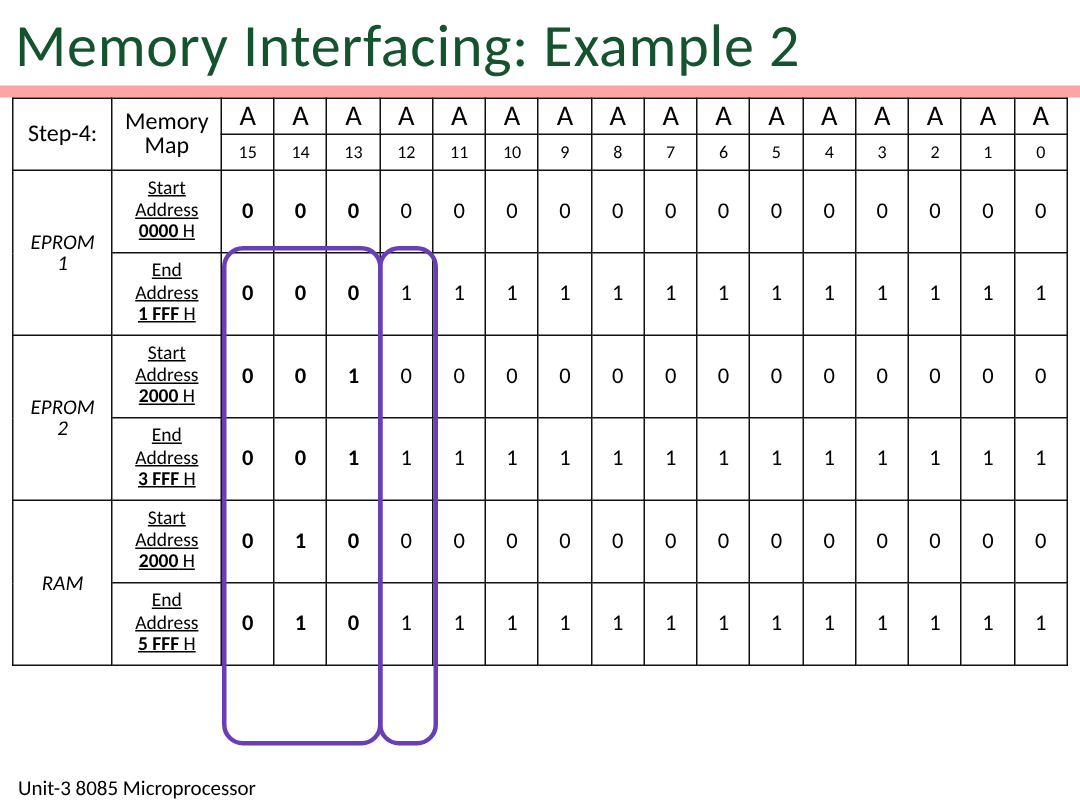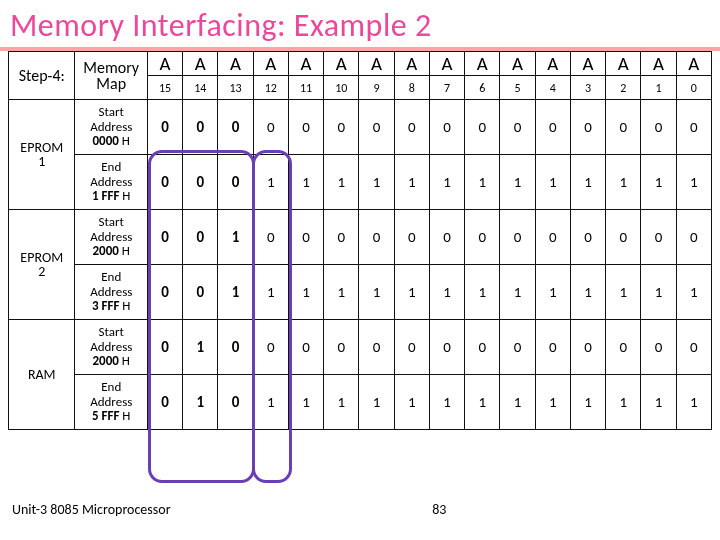--- a/index.html
+++ b/index.html
@@ -5,24 +5,24 @@
   * { box-sizing: border-box; margin: 0; padding: 0; }
   body {
     width: 720px;
     height: 540px;
     background: #fff;
     font-family: Calibri, Arial, sans-serif;
     position: relative;
     overflow: hidden;
   }
   .title {
-    font-size: 32px;
-    color: #ec4899;
+    font-size: 40px;
+    color: #14532d;
     padding: 6px 10px 2px 10px;
-    border-bottom: 4px solid #fca5a5;
+    border-bottom: 8px solid #fca5a5;
     letter-spacing: 0.5px;
   }
   .wrap {
     padding: 0 8px;
     position: relative;
   }
   table {
     border-collapse: collapse;
     width: 100%;
     table-layout: fixed;
@@ -36,34 +36,34 @@
     height: 24px;
     line-height: 1;
   }
   td.bitcell { font-size: 15px; height: 55px; }
   .col-step  { width: 66px; }
   .col-desc  { width: 72px; }
   .col-bit   { width: 35px; }
   .step-hdr  { font-size: 16px; }
   .bit-hdr   { font-size: 19px; font-weight: 400; }
   .bit-idx   { font-size: 12px; margin-top: 28px; }
-  .desc      { font-size: 13px; line-height: 1.15; padding: 2px 2px; }
+  .desc      { font-size: 13px; line-height: 1.15; padding: 2px 2px; text-decoration: underline; }
   .bold-bits { font-weight: 700; }
-  .labelcell { font-size: 14px; }
+  .labelcell { font-size: 14px; font-style: italic; }
   .highlight {
     position: absolute;
     border: 3px solid #6a3fb5;
     border-radius: 14px;
     pointer-events: none;
   }
   .hlA { top: 99px; left: 148px; width: 107px; height: 333px; }
   .hlB { top: 99px; left: 252px; width: 40px;  height: 333px; }
   .footer {
     position: absolute;
-    left: 0; right: 0; bottom: 22px;
+    left: 0; right: 0; bottom: 6px;
     font-size: 14px;
     display: flex;
     align-items: center;
     padding: 0 12px;
   }
   .footer .left  { flex: 0 0 auto; }
   .footer .mid   { flex: 1 1 auto; text-align: center; }
   .footer .right { flex: 0 0 auto; }
 </style>
 </head>
@@ -250,14 +250,13 @@
           <td class="bitcell">1</td>
         </tr>
       </tbody>
   </table>
   <div class="highlight hlA"></div>
   <div class="highlight hlB"></div>
 </div>
 
 <div class="footer">
   <span class="left">Unit-3 8085 Microprocessor</span>
-  <span class="mid">83</span>
 </div>
 
 </body></html>

